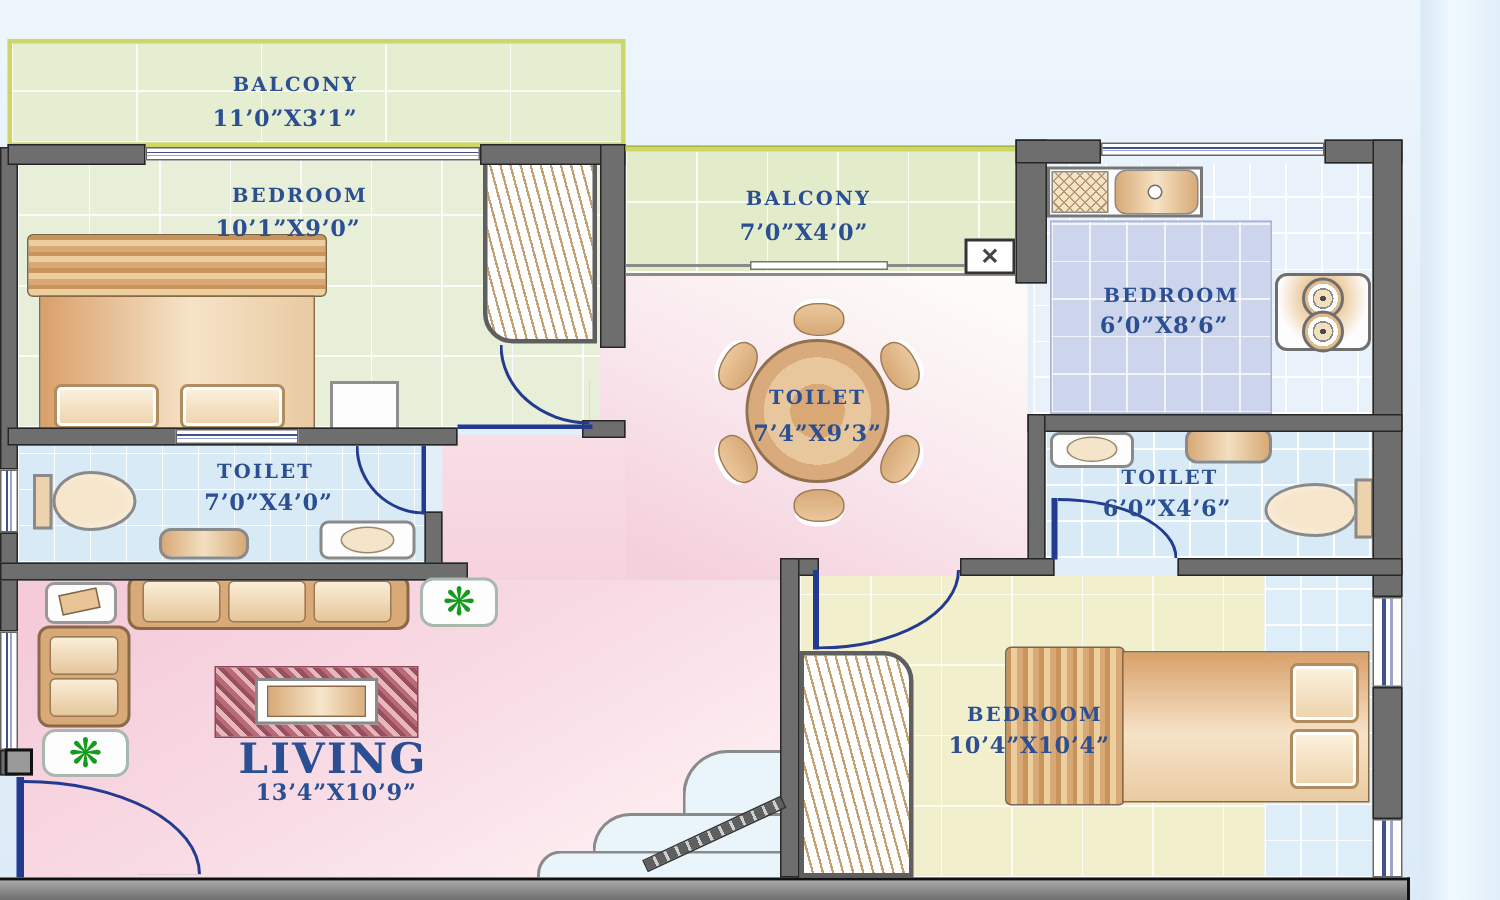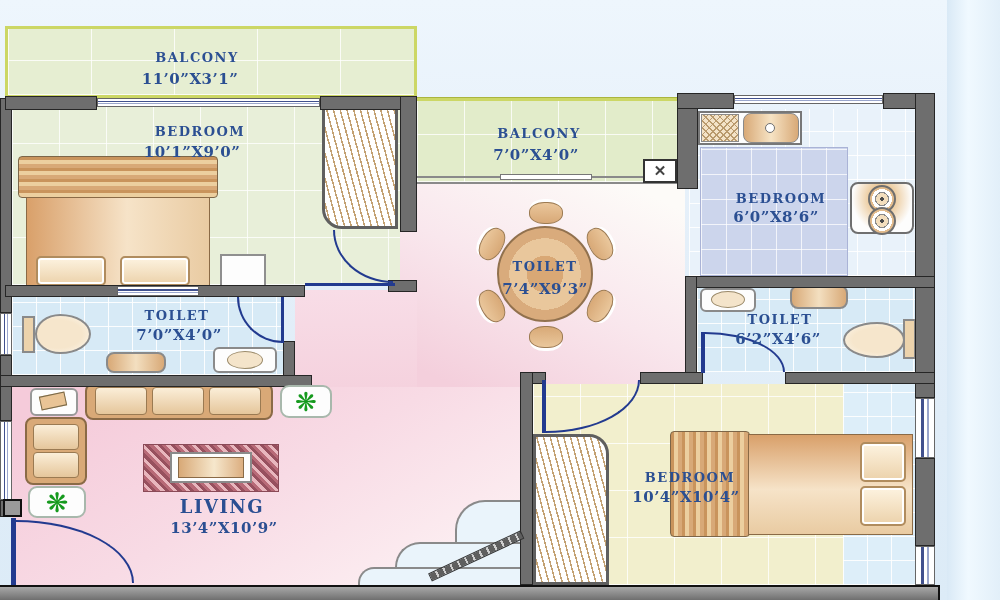--- a/index.html
+++ b/index.html
@@ -192,19 +192,19 @@
   <div class="lbl rdims" style="left:192px;top:152px;">10’1”X9’0”</div>
   <div class="lbl rname" style="left:539px;top:133px;">BALCONY</div>
   <div class="lbl rdims" style="left:536px;top:155px;">7’0”X4’0”</div>
   <div class="lbl rname" style="left:781px;top:198px;">BEDROOM</div>
   <div class="lbl rdims" style="left:776px;top:217px;">6’0”X8’6”</div>
   <div class="lbl rname" style="left:545px;top:266px;">TOILET</div>
   <div class="lbl rdims" style="left:545px;top:289px;">7’4”X9’3”</div>
   <div class="lbl rname" style="left:177px;top:315px;">TOILET</div>
   <div class="lbl rdims" style="left:179px;top:335px;">7’0”X4’0”</div>
   <div class="lbl rname" style="left:780px;top:319px;">TOILET</div>
-  <div class="lbl rdims" style="left:778px;top:339px;">6’2”X4’6”</div>
-  <div class="lbl rname" style="left:222px;top:506px;font-size:18px;">LIVING</div>
+  <div class="lbl rdims" style="left:778px;top:339px;">6’0”X4’6”</div>
+  <div class="lbl rname" style="left:222px;top:506px;font-size:28px;">LIVING</div>
   <div class="lbl rdims" style="left:224px;top:528px;">13’4”X10’9”</div>
   <div class="lbl rname" style="left:690px;top:477px;">BEDROOM</div>
   <div class="lbl rdims" style="left:686px;top:497px;">10’4”X10’4”</div>
 
 </div>
 
 </body></html>

